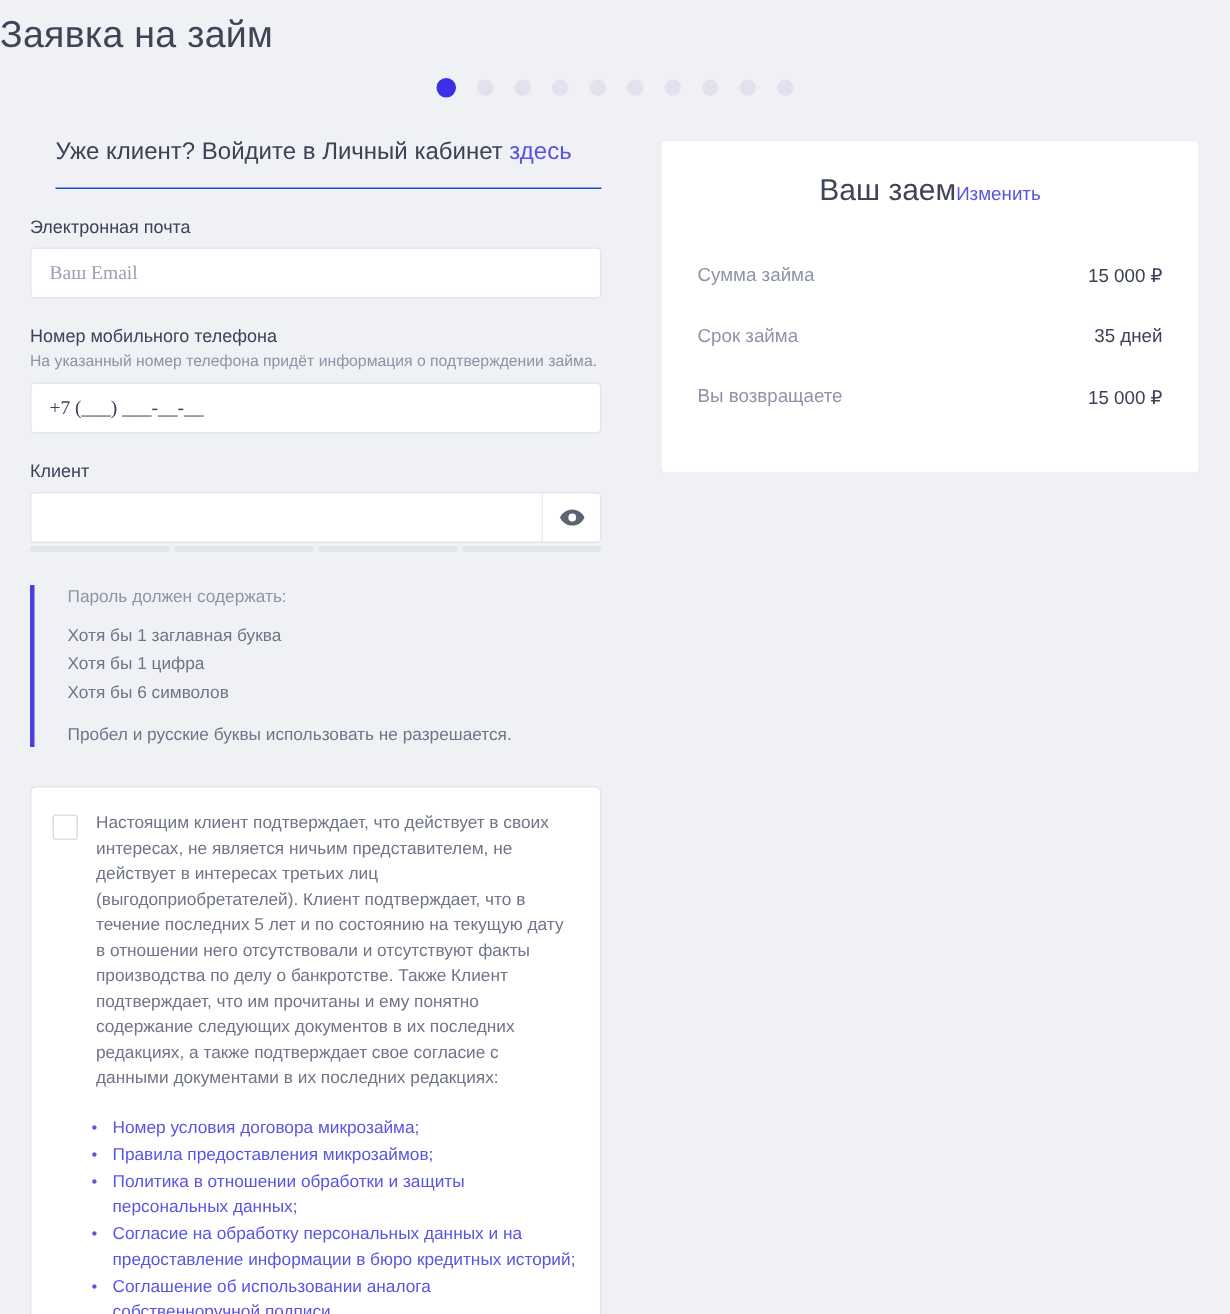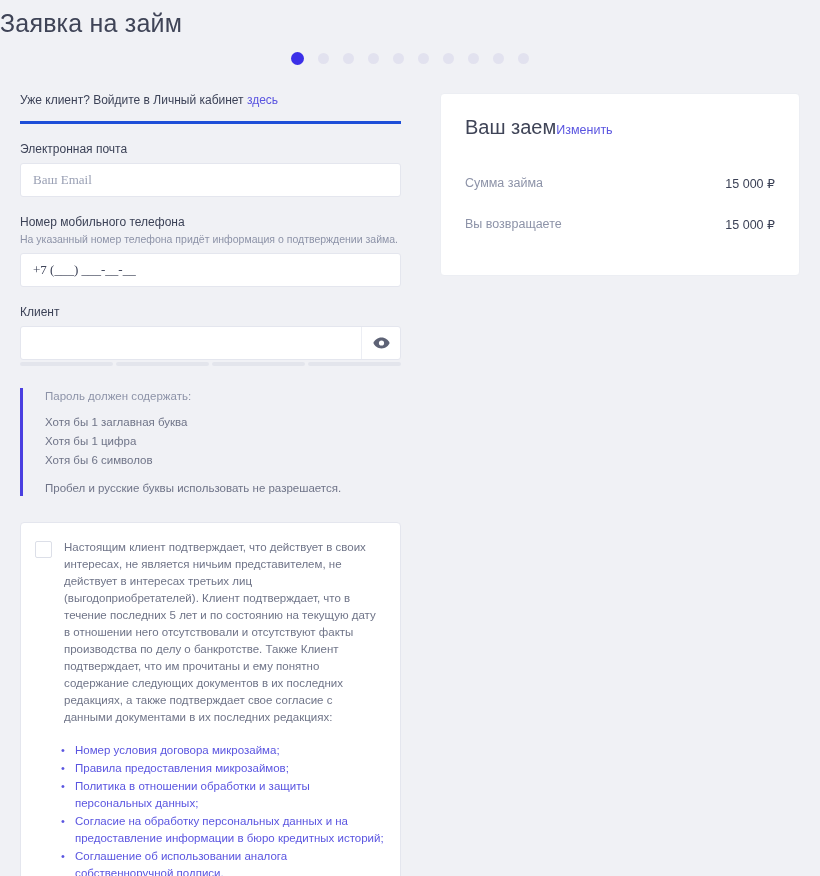--- a/index.html
+++ b/index.html
@@ -66,24 +66,25 @@
   }
   .col-right {
     flex: 1 1 auto;
     display: flex;
     justify-content: flex-end;
     padding-left: 24px;
   }
 
   
   .login-line {
-    font-size: 12px;
+    font-size: 16px;
     color: #3c4257;
     padding-bottom: 14px;
-    border-bottom: 3px solid #1d4ed8;
+    border-bottom: 1px solid #1d4ed8;
+    margin-left: 17px;
   }
   .login-link {
     color: #5a55e0;
     text-decoration: none;
     cursor: pointer;
   }
 
   
   .field {
     margin-top: 18px;
@@ -226,21 +227,21 @@
     width: 360px;
     background: #ffffff;
     border-radius: 4px;
     border: 1px solid #eceef3;
     padding: 22px 24px 30px 24px;
     box-sizing: border-box;
   }
   .loan-head {
     display: flex;
     align-items: baseline;
-    justify-content: flex-start;
+    justify-content: center;
     margin-bottom: 24px;
   }
   .loan-title {
     font-size: 20px;
     font-weight: 400;
     color: #3f4457;
   }
   .loan-edit {
     font-size: 12.5px;
     color: #5a55e0;
@@ -355,20 +356,24 @@
         <div class="loan-head">
           <span class="loan-title">Ваш заем</span>
           <a class="loan-edit">Изменить</a>
         </div>
         <div id="loan-rows">
             <div class="loan-row">
               <span class="loan-row-label">Сумма займа</span>
               <span class="loan-row-value">15 000 ₽</span>
             </div>
             <div class="loan-row">
+              <span class="loan-row-label">Срок займа</span>
+              <span class="loan-row-value">35 дней</span>
+            </div>
+            <div class="loan-row">
               <span class="loan-row-label">Вы возвращаете</span>
               <span class="loan-row-value">15 000 ₽</span>
             </div>
           </div>
       </div>
     </div>
 
   </div>
 </div>
 

